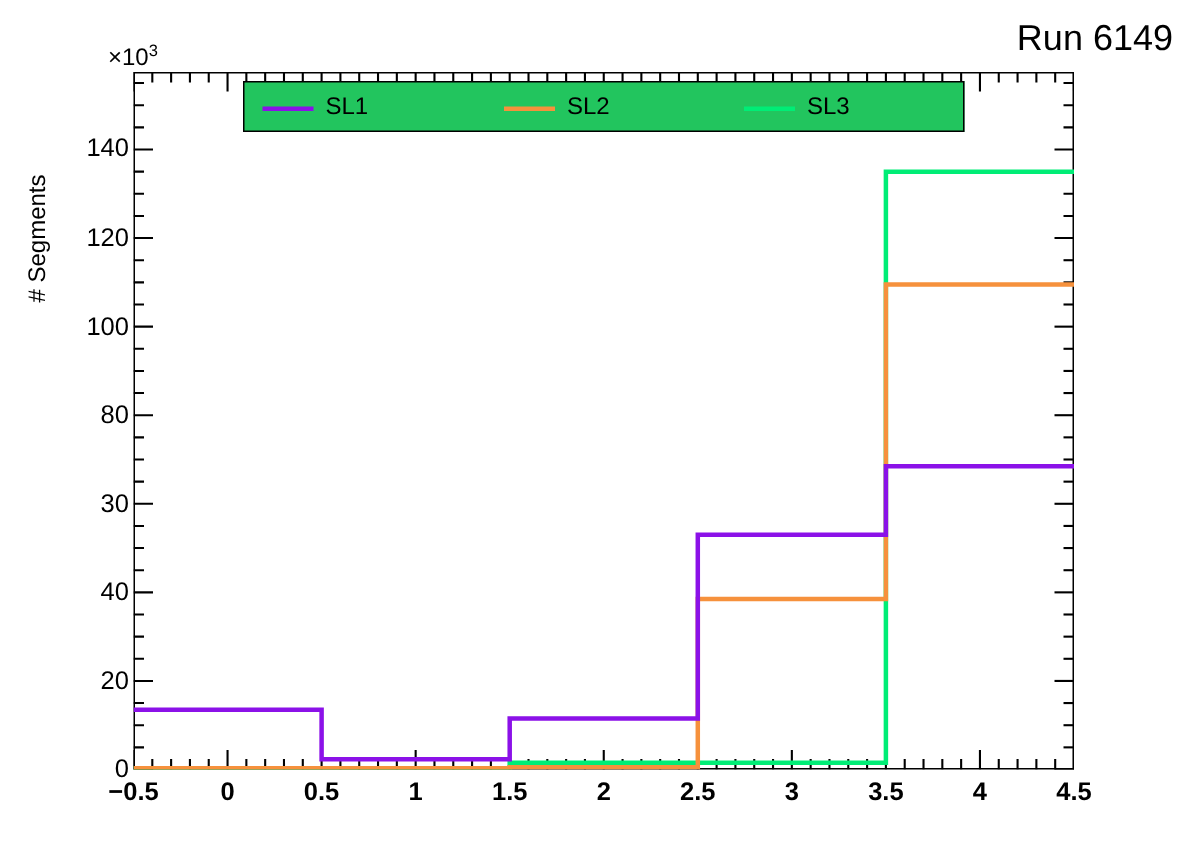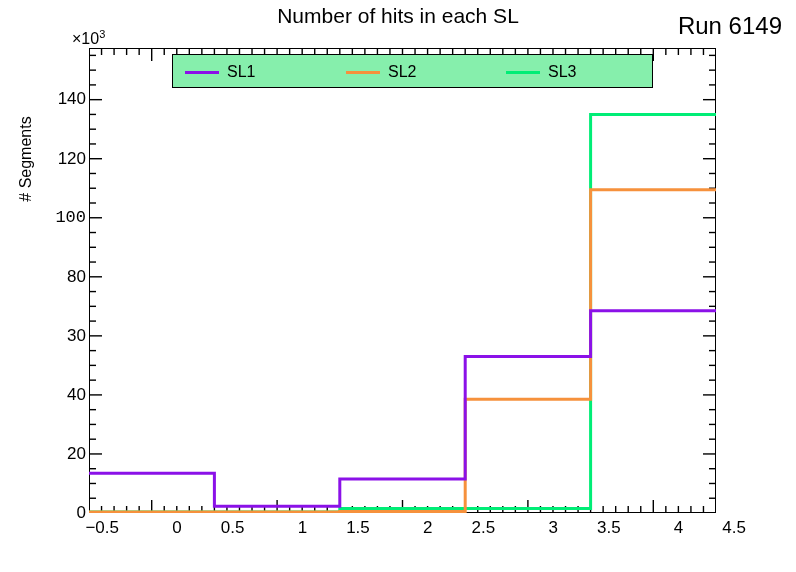--- a/index.html
+++ b/index.html
@@ -21,55 +21,54 @@
   #y-exp sup{font-size:11px;vertical-align:super;}
 
   #x-axis-title{right:80px;top:534px;font-size:16px;}
 
   
   #frame{position:absolute;left:89px;top:48px;width:627px;height:465px;
          border:1.6px solid #000;box-sizing:border-box;}
   #plot-svg{position:absolute;left:89px;top:48px;width:627px;height:465px;}
 
   .ylab{position:absolute;font-size:17px;text-align:right;width:46px;right:0;}
-  .xlab{position:absolute;font-size:17px;text-align:right;width:60px;}
+  .xlab{position:absolute;font-size:17px;text-align:center;width:60px;font-weight:bold;}
 
   #ylabels{position:absolute;left:30px;top:0;width:56px;height:572px;}
   #xlabels{position:absolute;left:0;top:0;width:796px;height:572px;}
 
   
-  #legend{position:absolute;left:172px;top:54px;width:481px;height:34px;
-          border:1.4px solid #000;background:#86efac;box-sizing:border-box;text-align:right;}
+  #legend{position:absolute;left:162px;top:54px;width:481px;height:34px;
+          border:1.4px solid #000;background:#22c55e;box-sizing:border-box;text-align:right;}
   .leg-entry{position:absolute;top:8px;height:18px;display:flex;align-items:center;}
   .leg-swatch{width:34px;height:3px;margin-right:8px;display:inline-block;}
   .leg-text{font-size:16px;line-height:16px;}
 </style>
 </head>
 <body>
 
 <div id="root">
 
-  <div class="txt" id="chart-title">Number of hits in each SL</div>
 
   <div class="txt" id="run-label">Run 6149</div>
 
   <div id="y-axis-title"># Segments</div>
 
   <div class="txt" id="y-exp">
     <span>×10</span><sup>3</sup>
   </div>
 
 
   <div id="ylabels">
       <div class="ylab" style="top: 503px;">0</div>
       <div class="ylab" style="top: 443.952px;">20</div>
       <div class="ylab" style="top: 384.905px;">40</div>
       <div class="ylab" style="top: 325.857px;">30</div>
       <div class="ylab" style="top: 266.81px;">80</div>
-      <div class="ylab" style="top: 207.762px; font-family: Liberation Mono, monospace;">100</div>
+      <div class="ylab" style="top: 207.762px;">100</div>
       <div class="ylab" style="top: 148.714px;">120</div>
       <div class="ylab" style="top: 89px;">140</div>
     </div>
   <div id="xlabels">
       <div class="xlab" style="left: 59px; top: 518px;">−0.5</div>
       <div class="xlab" style="left: 121.7px; top: 518px;">0</div>
       <div class="xlab" style="left: 184.4px; top: 518px;">0.5</div>
       <div class="xlab" style="left: 247.1px; top: 518px;">1</div>
       <div class="xlab" style="left: 309.8px; top: 518px;">1.5</div>
       <div class="xlab" style="left: 372.5px; top: 518px;">2</div>

